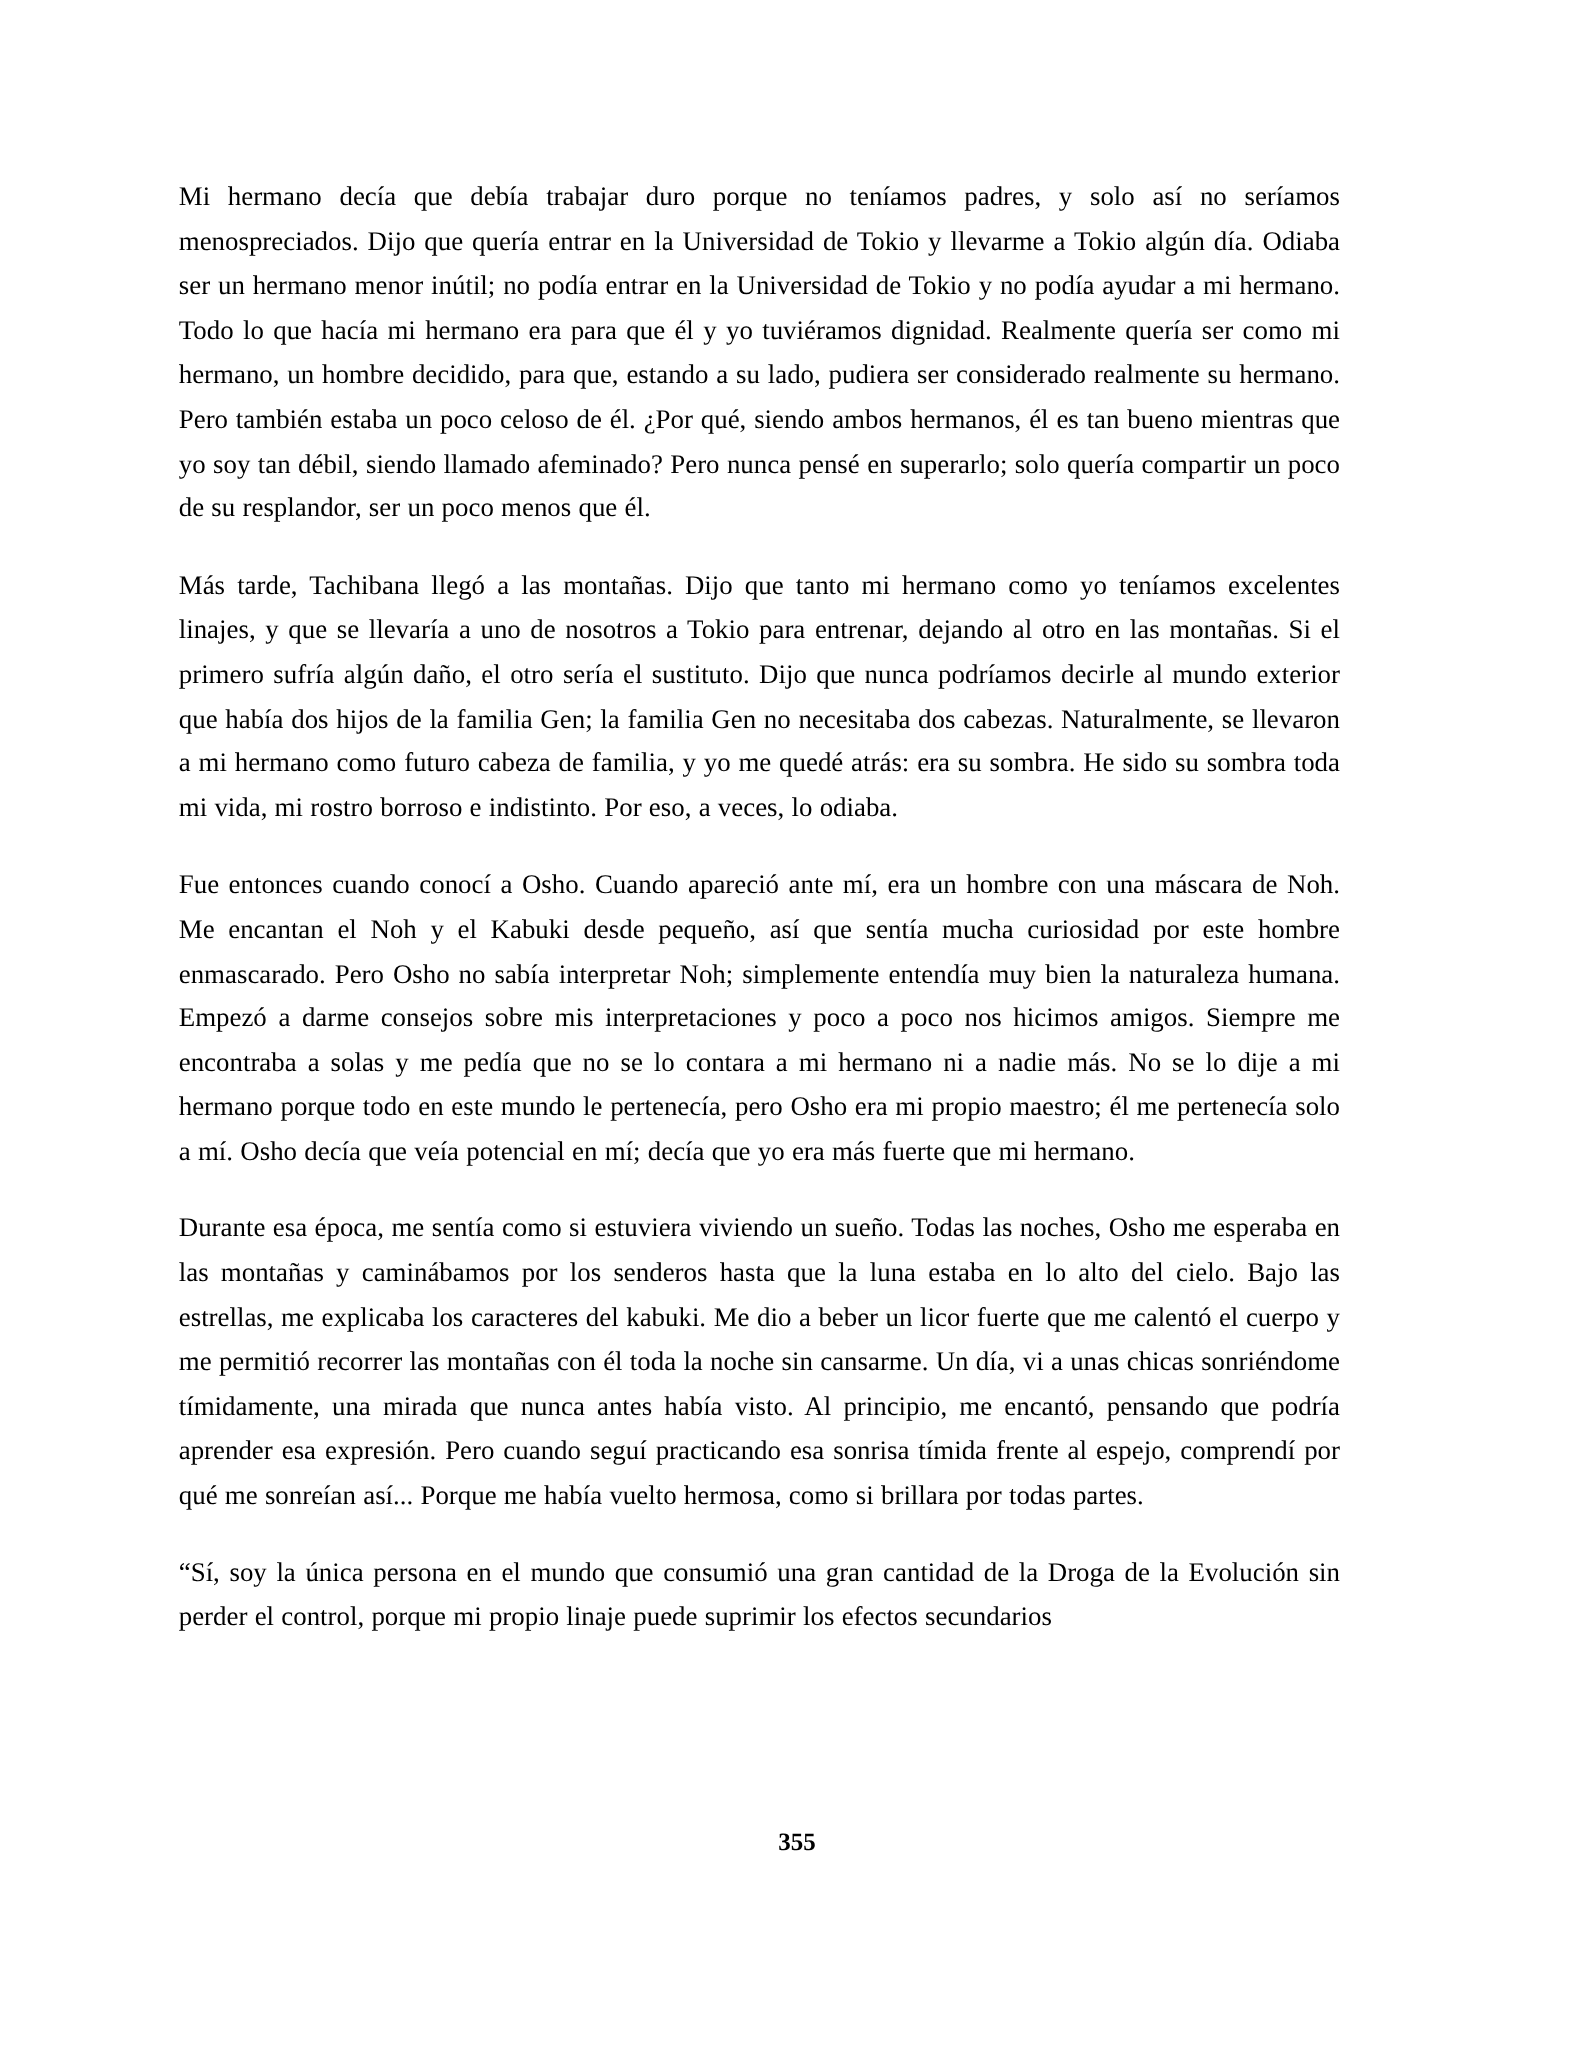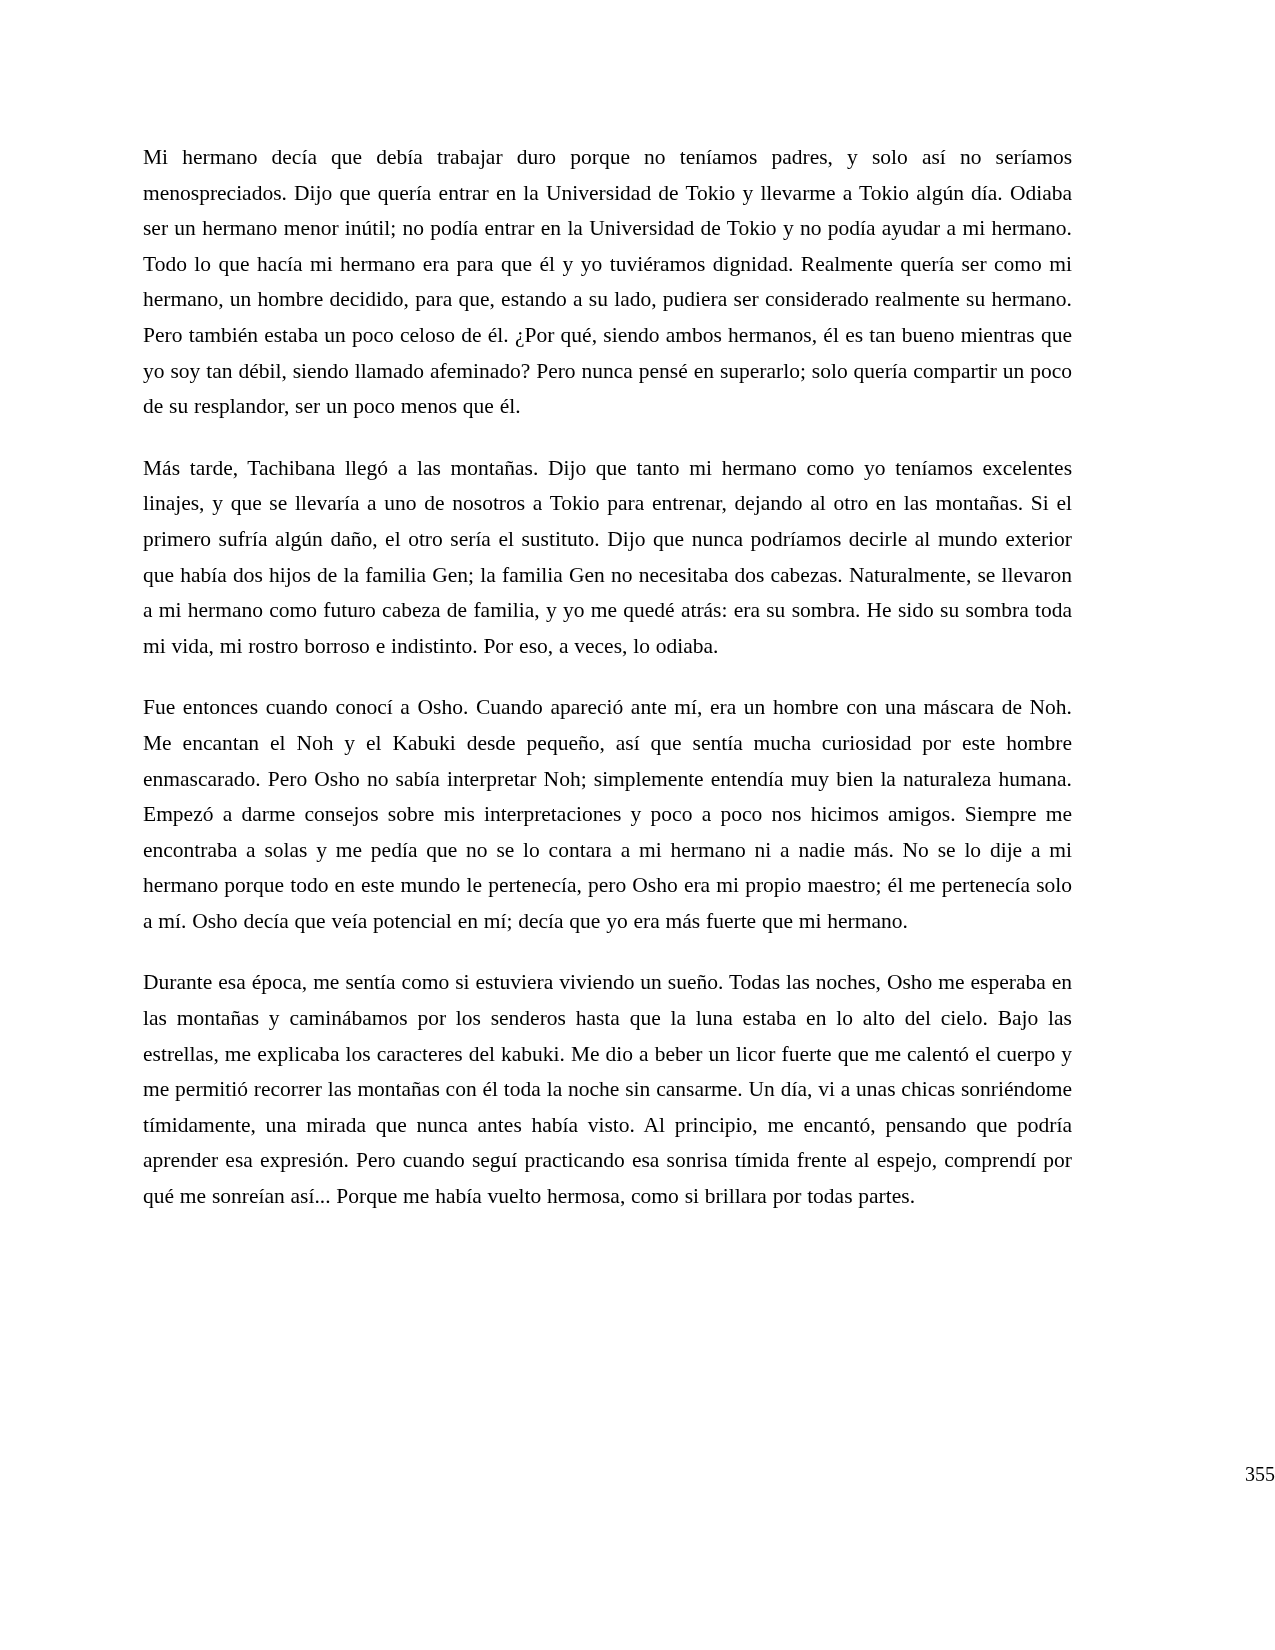--- a/index.html
+++ b/index.html
@@ -36,34 +36,36 @@
     word-spacing: 0.02em;
   }
   .para:last-of-type {
     margin-bottom: 0;
   }
   .page-number {
     position: absolute;
     left: 0;
     right: 0;
     top: 1462px;
-    text-align: right;
+    text-align: center;
     font-family: "Liberation Serif", "DejaVu Serif", serif;
     font-size: 20px;
     line-height: 24px;
     color: #000000;
+    font-weight: bold;
   }
 </style>
 </head>
 <body>
 
 <div class="page">
 
   <div class="content">
     <p class="para">Mi hermano decía que debía trabajar duro porque no teníamos padres, y solo así no seríamos menospreciados. Dijo que quería entrar en la Universidad de Tokio y llevarme a Tokio algún día. Odiaba ser un hermano menor inútil; no podía entrar en la Universidad de Tokio y no podía ayudar a mi hermano. Todo lo que hacía mi hermano era para que él y yo tuviéramos dignidad. Realmente quería ser como mi hermano, un hombre decidido, para que, estando a su lado, pudiera ser considerado realmente su hermano. Pero también estaba un poco celoso de él. ¿Por qué, siendo ambos hermanos, él es tan bueno mientras que yo soy tan débil, siendo llamado afeminado? Pero nunca pensé en superarlo; solo quería compartir un poco de su resplandor, ser un poco menos que él.</p>
     <p class="para">Más tarde, Tachibana llegó a las montañas. Dijo que tanto mi hermano como yo teníamos excelentes linajes, y que se llevaría a uno de nosotros a Tokio para entrenar, dejando al otro en las montañas. Si el primero sufría algún daño, el otro sería el sustituto. Dijo que nunca podríamos decirle al mundo exterior que había dos hijos de la familia Gen; la familia Gen no necesitaba dos cabezas. Naturalmente, se llevaron a mi hermano como futuro cabeza de familia, y yo me quedé atrás: era su sombra. He sido su sombra toda mi vida, mi rostro borroso e indistinto. Por eso, a veces, lo odiaba.</p>
     <p class="para">Fue entonces cuando conocí a Osho. Cuando apareció ante mí, era un hombre con una máscara de Noh. Me encantan el Noh y el Kabuki desde pequeño, así que sentía mucha curiosidad por este hombre enmascarado. Pero Osho no sabía interpretar Noh; simplemente entendía muy bien la naturaleza humana. Empezó a darme consejos sobre mis interpretaciones y poco a poco nos hicimos amigos. Siempre me encontraba a solas y me pedía que no se lo contara a mi hermano ni a nadie más. No se lo dije a mi hermano porque todo en este mundo le pertenecía, pero Osho era mi propio maestro; él me pertenecía solo a mí. Osho decía que veía potencial en mí; decía que yo era más fuerte que mi hermano.</p>
     <p class="para">Durante esa época, me sentía como si estuviera viviendo un sueño. Todas las noches, Osho me esperaba en las montañas y caminábamos por los senderos hasta que la luna estaba en lo alto del cielo. Bajo las estrellas, me explicaba los caracteres del kabuki. Me dio a beber un licor fuerte que me calentó el cuerpo y me permitió recorrer las montañas con él toda la noche sin cansarme. Un día, vi a unas chicas sonriéndome tímidamente, una mirada que nunca antes había visto. Al principio, me encantó, pensando que podría aprender esa expresión. Pero cuando seguí practicando esa sonrisa tímida frente al espejo, comprendí por qué me sonreían así... Porque me había vuelto hermosa, como si brillara por todas partes.</p>
+    <p class="para">“Sí, soy la única persona en el mundo que consumió una gran cantidad de la Droga de la Evolución sin perder el control, porque mi propio linaje puede suprimir los efectos secundarios</p>
   </div>
 
   <div class="page-number">355</div>
 
 </div>
 
 </body></html>

